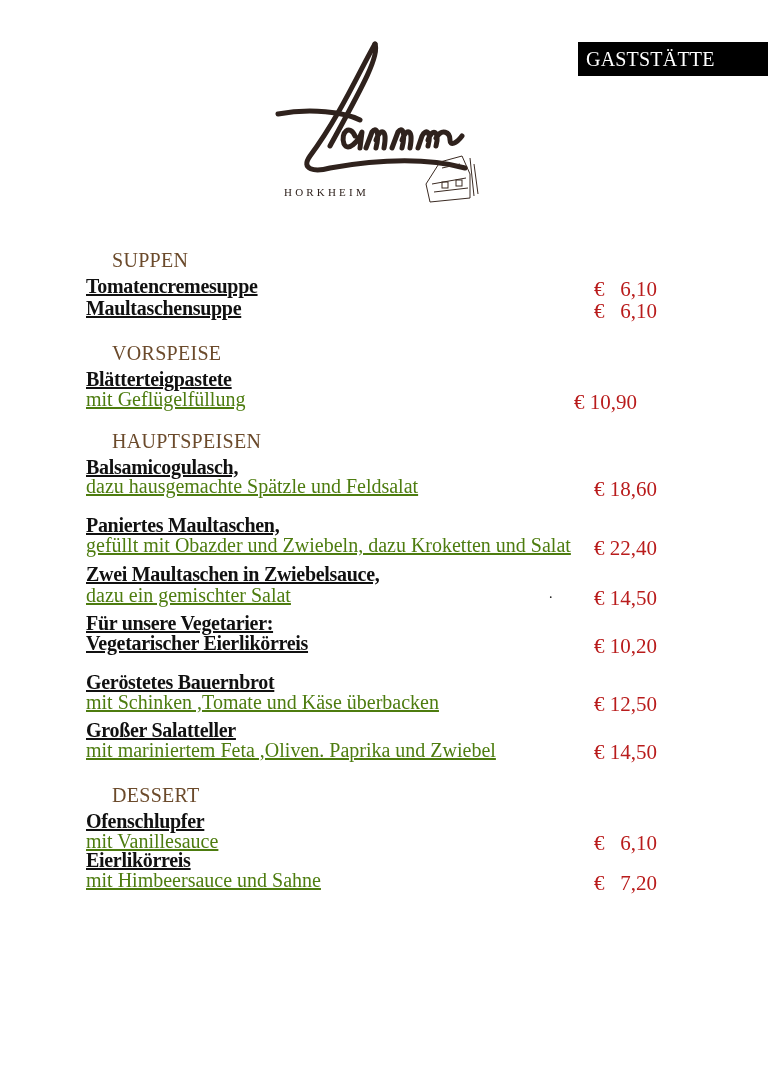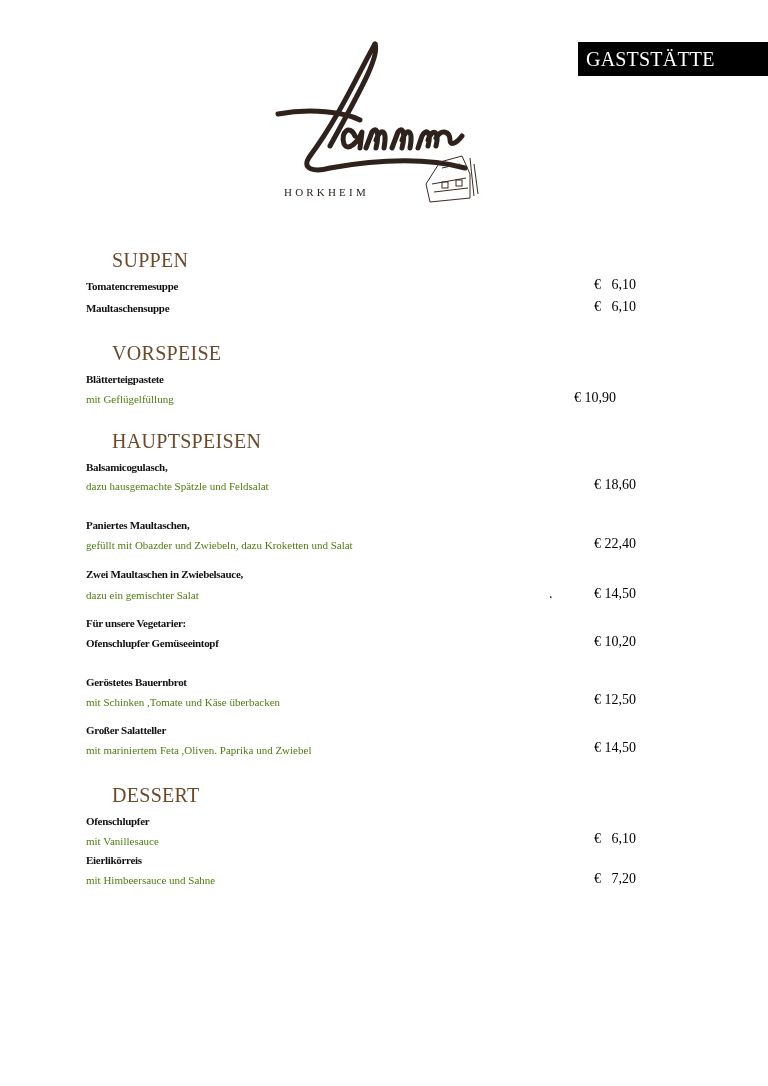--- a/index.html
+++ b/index.html
@@ -6,24 +6,24 @@
   body { width: 768px; height: 1086px; position: relative; overflow: hidden;
          font-family: "Liberation Serif", "DejaVu Serif", serif; color: #111; }
   .badge { position: absolute; left: 578px; top: 42px; width: 190px; height: 34px;
            background: #000; color: #fff; font-size: 20px; line-height: 34px;
            padding-left: 8px; box-sizing: border-box; letter-spacing: 0.2px; }
   .logo { position: absolute; left: 270px; top: 36px; width: 215px; height: 172px; }
   .logo-sub { position: absolute; left: 284px; top: 186px; font-size: 11px;
               letter-spacing: 3.2px; color: #2f221d; }
   .section-title { position: absolute; left: 86px; font-size: 20px; color: #6b4a2b;
                    letter-spacing: 0.3px; margin-left: 26px; }
-  .line { position: absolute; left: 86px; font-size: 11px; line-height: 18px; white-space: nowrap; }
+  .line { position: absolute; left: 86px; font-size: 20px; line-height: 18px; white-space: nowrap; text-decoration: underline; }
   .name { font-weight: bold; letter-spacing: -0.3px; color: #111; }
   .desc { color: #4d7c0f; }
-  .price { position: absolute; font-size: 14px; white-space: nowrap; color: #000000; }
+  .price { position: absolute; font-size: 21px; white-space: nowrap; color: #b91c1c; }
   .price .cur { display: inline-block; }
   .dot { position: absolute; left: 549px; font-size: 14px; }
 </style>
 </head>
 <body>
 
 <div class="badge">GASTSTÄTTE</div>
 
 <div>
   <svg class="logo" viewBox="0 0 215 172">
@@ -66,21 +66,21 @@
 <div class="line name" style="top:516px">Paniertes Maultaschen,</div>
 <div class="line desc" style="top:536px">gefüllt mit Obazder und Zwiebeln, dazu Kroketten und Salat</div>
 <div class="price" style="left:594px;top:536px"><span class="cur">€</span> <span>22,40</span></div>
 
 <div class="line name" style="top:565px">Zwei Maultaschen in Zwiebelsauce,</div>
 <div class="line desc" style="top:586px">dazu ein gemischter Salat</div>
 <div class="dot" style="top:586px">.</div>
 <div class="price" style="left:594px;top:586px"><span class="cur">€</span> <span>14,50</span></div>
 
 <div class="line name" style="top:614px">Für unsere Vegetarier:</div>
-<div class="line name" style="top:634px">Ofenschlupfer Gemüseeintopf</div>
+<div class="line name" style="top:634px">Vegetarischer Eierlikörreis</div>
 <div class="price" style="left:594px;top:634px"><span class="cur">€</span> <span>10,20</span></div>
 
 <div class="line name" style="top:673px">Geröstetes Bauernbrot</div>
 <div class="line desc" style="top:693px">mit Schinken ,Tomate und Käse überbacken</div>
 <div class="price" style="left:594px;top:692px"><span class="cur">€</span> <span>12,50</span></div>
 
 <div class="line name" style="top:721px">Großer Salatteller</div>
 <div class="line desc" style="top:741px">mit mariniertem Feta ,Oliven. Paprika und Zwiebel</div>
 <div class="price" style="left:594px;top:740px"><span class="cur">€</span> <span>14,50</span></div>
 

